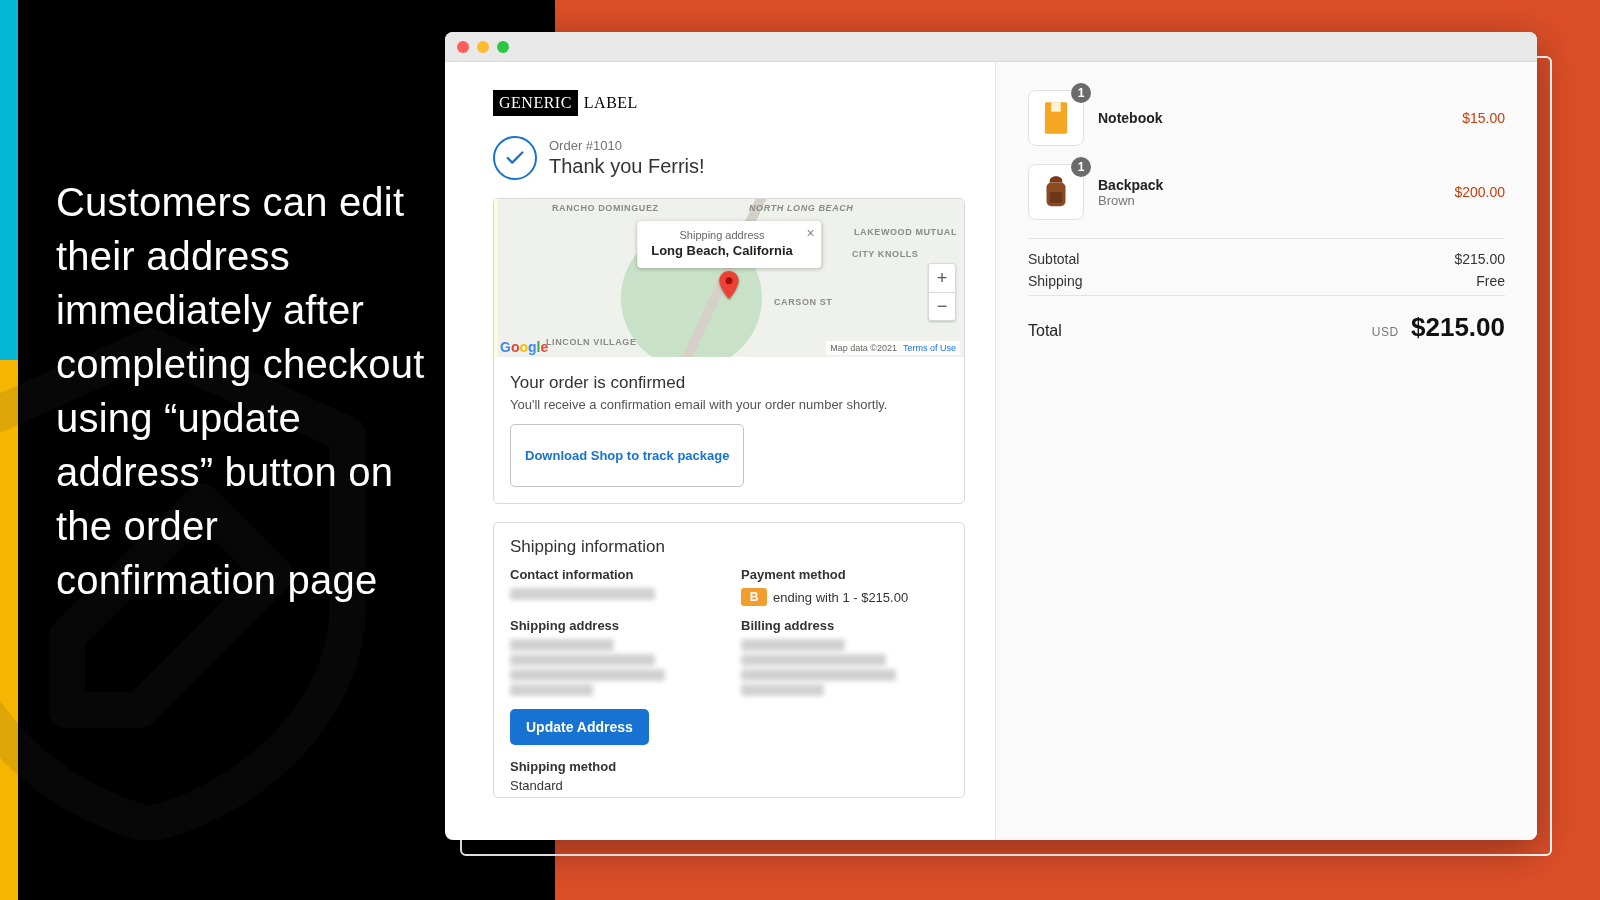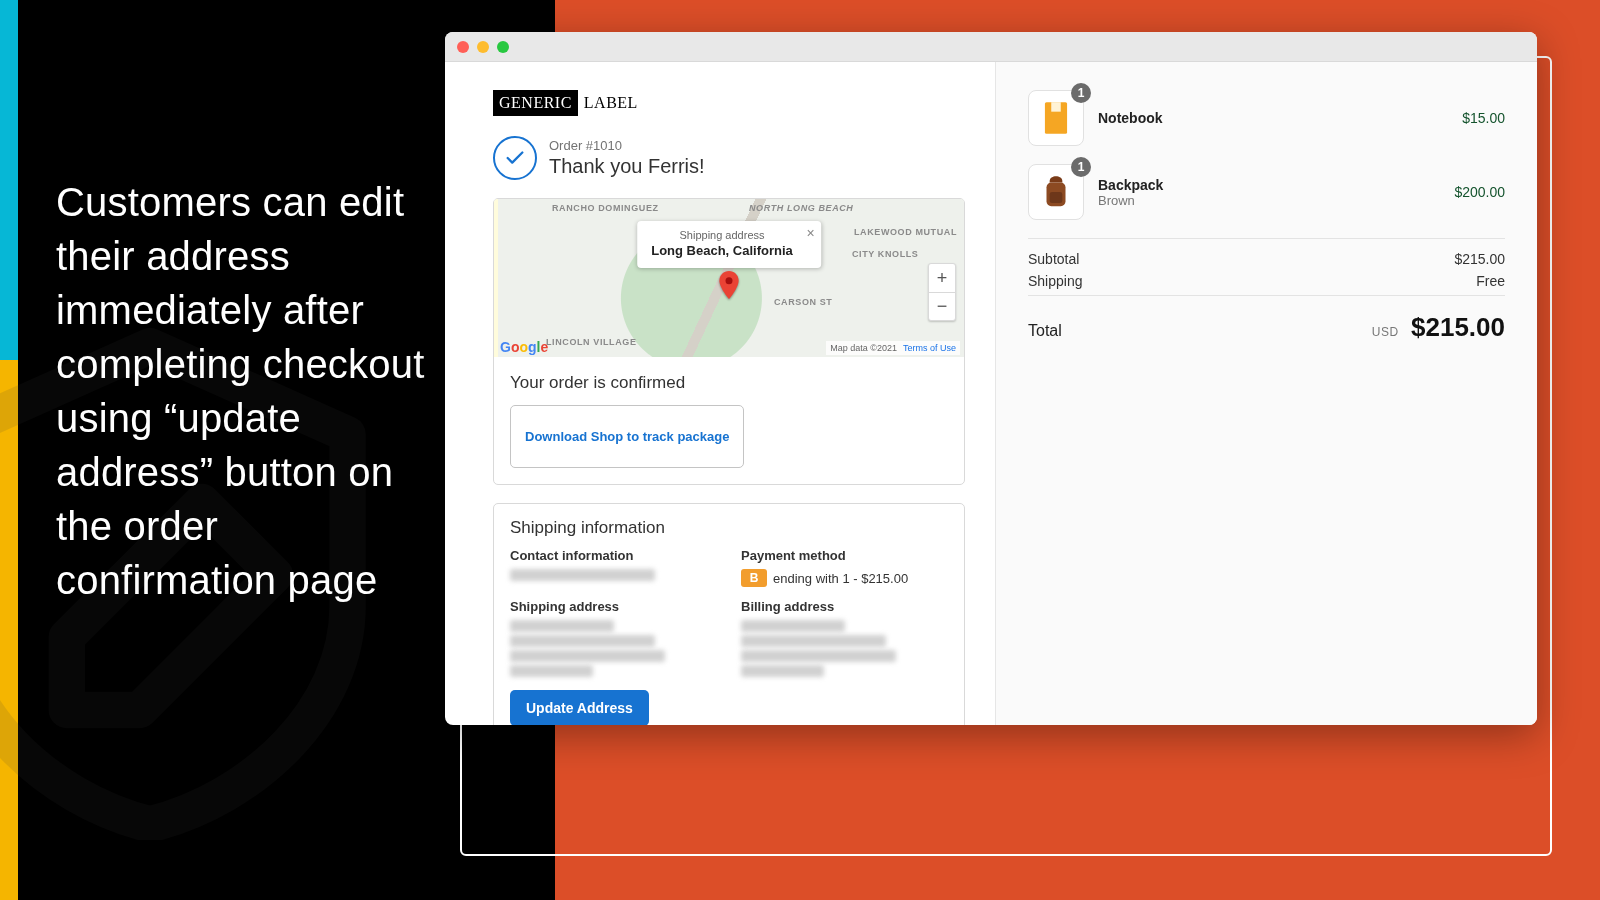--- a/index.html
+++ b/index.html
@@ -24,21 +24,21 @@
   }
 
   
   .card-frame{
     position:absolute; left:460px; top:56px; width:1092px; height:800px;
     border:2px solid #fff; border-radius:6px;
   }
 
   
   .window{
-    position:absolute; left:445px; top:32px; width:1092px; height:693px;
+    position:absolute; left:445px; top:32px; width:1092px; height:808px;
     background:#fff; border-radius:8px; overflow:hidden;
     box-shadow:0 10px 40px rgba(0,0,0,.35);
     display:flex; flex-direction:column;
   }
   .titlebar{
     height:30px; background:#e8e8e8; border-bottom:1px solid #d9d9d9;
     display:flex; align-items:center; padding:0 12px;
   }
   .dot{ width:12px; height:12px; border-radius:50%; margin-right:8px; }
   .dot.r{ background:#ff5f57; } .dot.y{ background:#febc2e; } .dot.g{ background:#28c840; }
@@ -152,21 +152,21 @@
     display:flex; align-items:center; justify-content:center; background:#fff;
   }
   .badge{
     position:absolute; top:-8px; right:-8px; min-width:20px; height:20px; padding:0 5px;
     border-radius:10px; background:#6b6b6b; color:#fff; font-size:12px; font-weight:600;
     display:flex; align-items:center; justify-content:center;
   }
   .thumb svg{ width:34px; height:38px; }
   .line .name{ font-size:14px; font-weight:600; color:#222; }
   .line .sub { font-size:13px; color:#777; }
-  .line .price{ margin-left:auto; font-size:14px; color:#14532d; font-weight:500; }
+  .line .price{ margin-left:auto; font-size:14px; color:#c2410c; font-weight:500; }
   .divider{ border:none; border-top:1px solid #e3e3e3; margin:6px 0 12px; }
   .sum-row{ display:flex; justify-content:space-between; font-size:14px; color:#333; margin:6px 0;gap:44px; }
   .total-row{ display:flex; justify-content:space-between; align-items:baseline; margin-top:16px;gap:14px; }
   .total-row .lbl{ font-size:16px; color:#222; }
   .total-row .amt{ font-size:26px; font-weight:600; color:#111; }
   .total-row .cur{ font-size:12px; color:#777; margin-right:8px; letter-spacing:.5px; }
 </style>
 </head>
 <body>
 
@@ -242,20 +242,21 @@
           </div>
           <div class="map-logo">
             <span>G</span><span>o</span><span>o</span><span>g</span><span>l</span><span>e</span>
           </div>
           <div class="map-attr">
             <span>Map data ©2021</span><a>Terms of Use</a>
           </div>
         </div>
         <div class="confirm-body">
           <h3>Your order is confirmed</h3>
+          <p>You'll receive a confirmation email with your order number shortly.</p>
           <button class="btn-outline">Download Shop to track package</button>
         </div>
       </div>
 
       
       <div class="block">
         <div class="info-body">
           <h3>Shipping information</h3>
           <div class="info-grid">
             <div class="info-sec">

